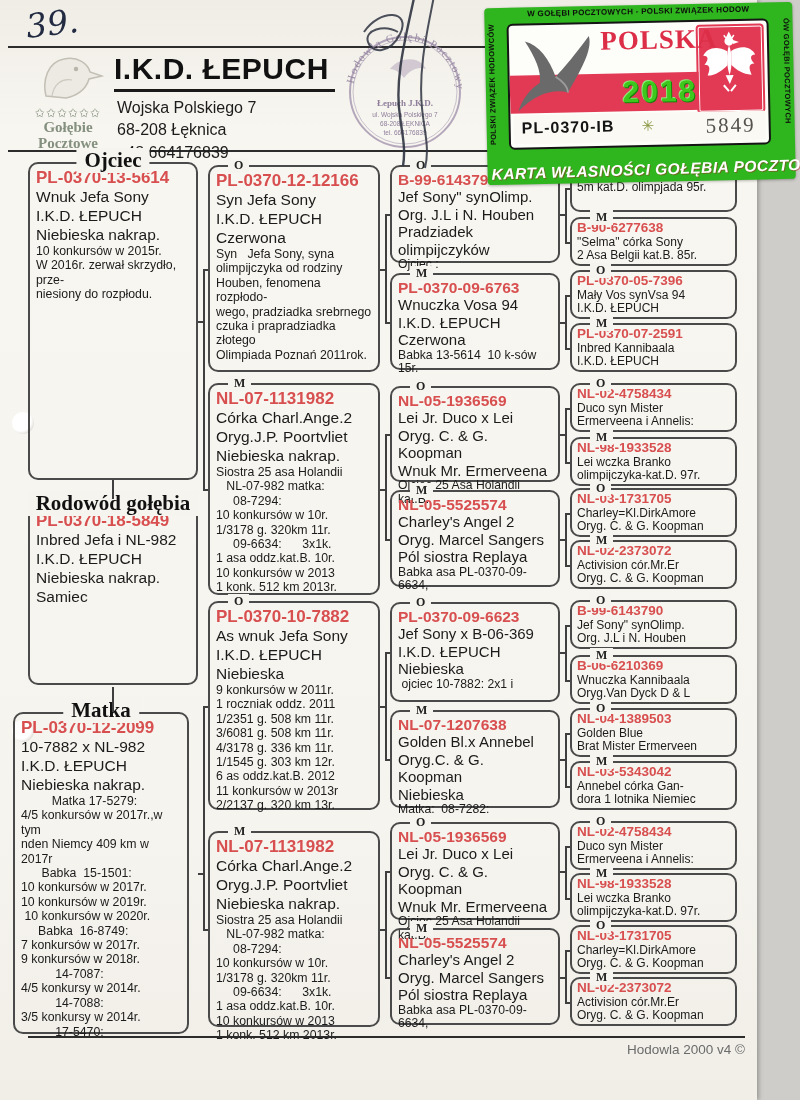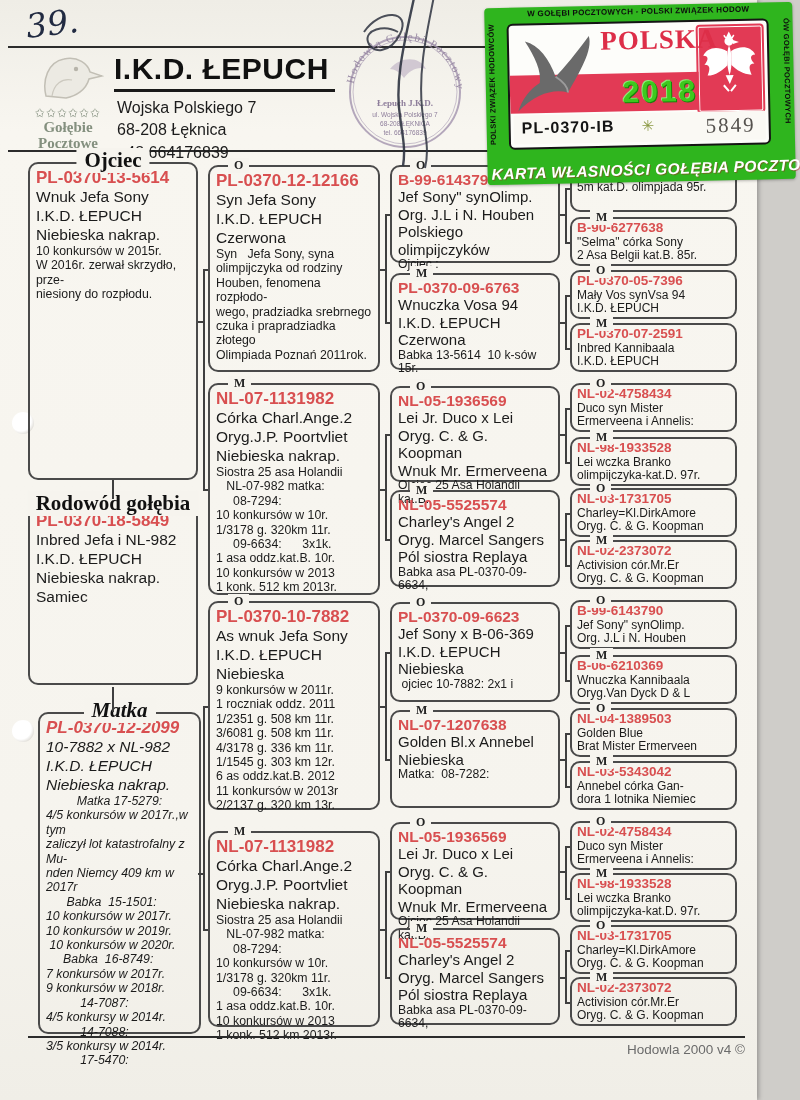--- a/index.html
+++ b/index.html
@@ -132,29 +132,28 @@
         <div class="dline">niesiony do rozpłodu.</div>
       </div>
       <div class="pbox" style="left: 28px; top: 505px; width: 170px; height: 180px;">
         <span class="biglabel">Rodowód gołębia</span>
         <div class="ring">PL-0370-18-5849</div>
         <div class="nline">Inbred Jefa i NL-982</div>
         <div class="nline">I.K.D. ŁEPUCH</div>
         <div class="nline">Niebieska nakrap.</div>
         <div class="nline">Samiec</div>
       </div>
-      <div class="pbox" style="left: 38px; top: 712px; width: 163px; height: 322px; font-style: italic;">
+      <div class="pbox" style="left: 13px; top: 712px; width: 176px; height: 322px;">
         <span class="biglabel">Matka</span>
         <div class="ring">PL-0370-12-2099</div>
         <div class="nline">10-7882 x NL-982</div>
         <div class="nline">I.K.D. ŁEPUCH</div>
         <div class="nline">Niebieska nakrap.</div>
         <div class="dline">         Matka 17-5279:</div>
         <div class="dline">4/5 konkursów w 2017r.,w tym</div>
-        <div class="dline">zaliczył lot katastrofalny z Mu-</div>
         <div class="dline">nden Niemcy 409 km w 2017r</div>
         <div class="dline">      Babka  15-1501:</div>
         <div class="dline">10 konkursów w 2017r.</div>
         <div class="dline">10 konkursów w 2019r.</div>
         <div class="dline"> 10 konkursów w 2020r.</div>
         <div class="dline">     Babka  16-8749:</div>
         <div class="dline">7 konkursów w 2017r.</div>
         <div class="dline">9 konkursów w 2018r.</div>
         <div class="dline">          14-7087:</div>
         <div class="dline">4/5 konkursy w 2014r.</div>
@@ -221,21 +220,21 @@
         <div class="dline">     09-6634:      3x1k.</div>
         <div class="dline">1 asa oddz.kat.B. 10r.</div>
         <div class="dline">10 konkursów w 2013</div>
         <div class="dline">1 konk. 512 km 2013r.</div>
       </div>
       <div class="pbox g3" style="left: 390px; top: 165px; width: 170px; height: 98px;">
         <span class="tag">O</span>
         <div class="ring">B-99-6143790</div>
         <div class="nline">Jef Sony" synOlimp.</div>
         <div class="nline">Org. J.L i N. Houben</div>
-        <div class="nline">Polskiego olimpijczyków</div>
+        <div class="nline">Pradziadek olimpijczyków</div>
         <div class="dline">Ojciec :</div>
       </div>
       <div class="pbox g3" style="left: 390px; top: 273px; width: 170px; height: 97px;">
         <span class="tag">M</span>
         <div class="ring">PL-0370-09-6763</div>
         <div class="nline">Wnuczka Vosa 94</div>
         <div class="nline">I.K.D. ŁEPUCH</div>
         <div class="nline">Czerwona</div>
         <div class="dline">Babka 13-5614  10 k-sów 15r.</div>
       </div>
@@ -260,20 +259,21 @@
         <div class="ring">PL-0370-09-6623</div>
         <div class="nline">Jef Sony x B-06-369</div>
         <div class="nline">I.K.D. ŁEPUCH</div>
         <div class="nline">Niebieska</div>
         <div class="dline"> ojciec 10-7882: 2x1 i</div>
       </div>
       <div class="pbox g3" style="left: 390px; top: 710px; width: 170px; height: 98px;">
         <span class="tag">M</span>
         <div class="ring">NL-07-1207638</div>
         <div class="nline">Golden Bl.x  Annebel</div>
+        <div class="nline">Oryg.C. &amp; G. Koopman</div>
         <div class="nline">Niebieska</div>
         <div class="dline">Matka:  08-7282:</div>
       </div>
       <div class="pbox g3" style="left: 390px; top: 822px; width: 170px; height: 98px;">
         <span class="tag">O</span>
         <div class="ring">NL-05-1936569</div>
         <div class="nline">Lei Jr.   Duco x Lei</div>
         <div class="nline">Oryg. C. &amp; G. Koopman</div>
         <div class="nline">Wnuk Mr. Ermerveena</div>
         <div class="dline">Ojciec 25 Asa Holandii kat.B.</div>

